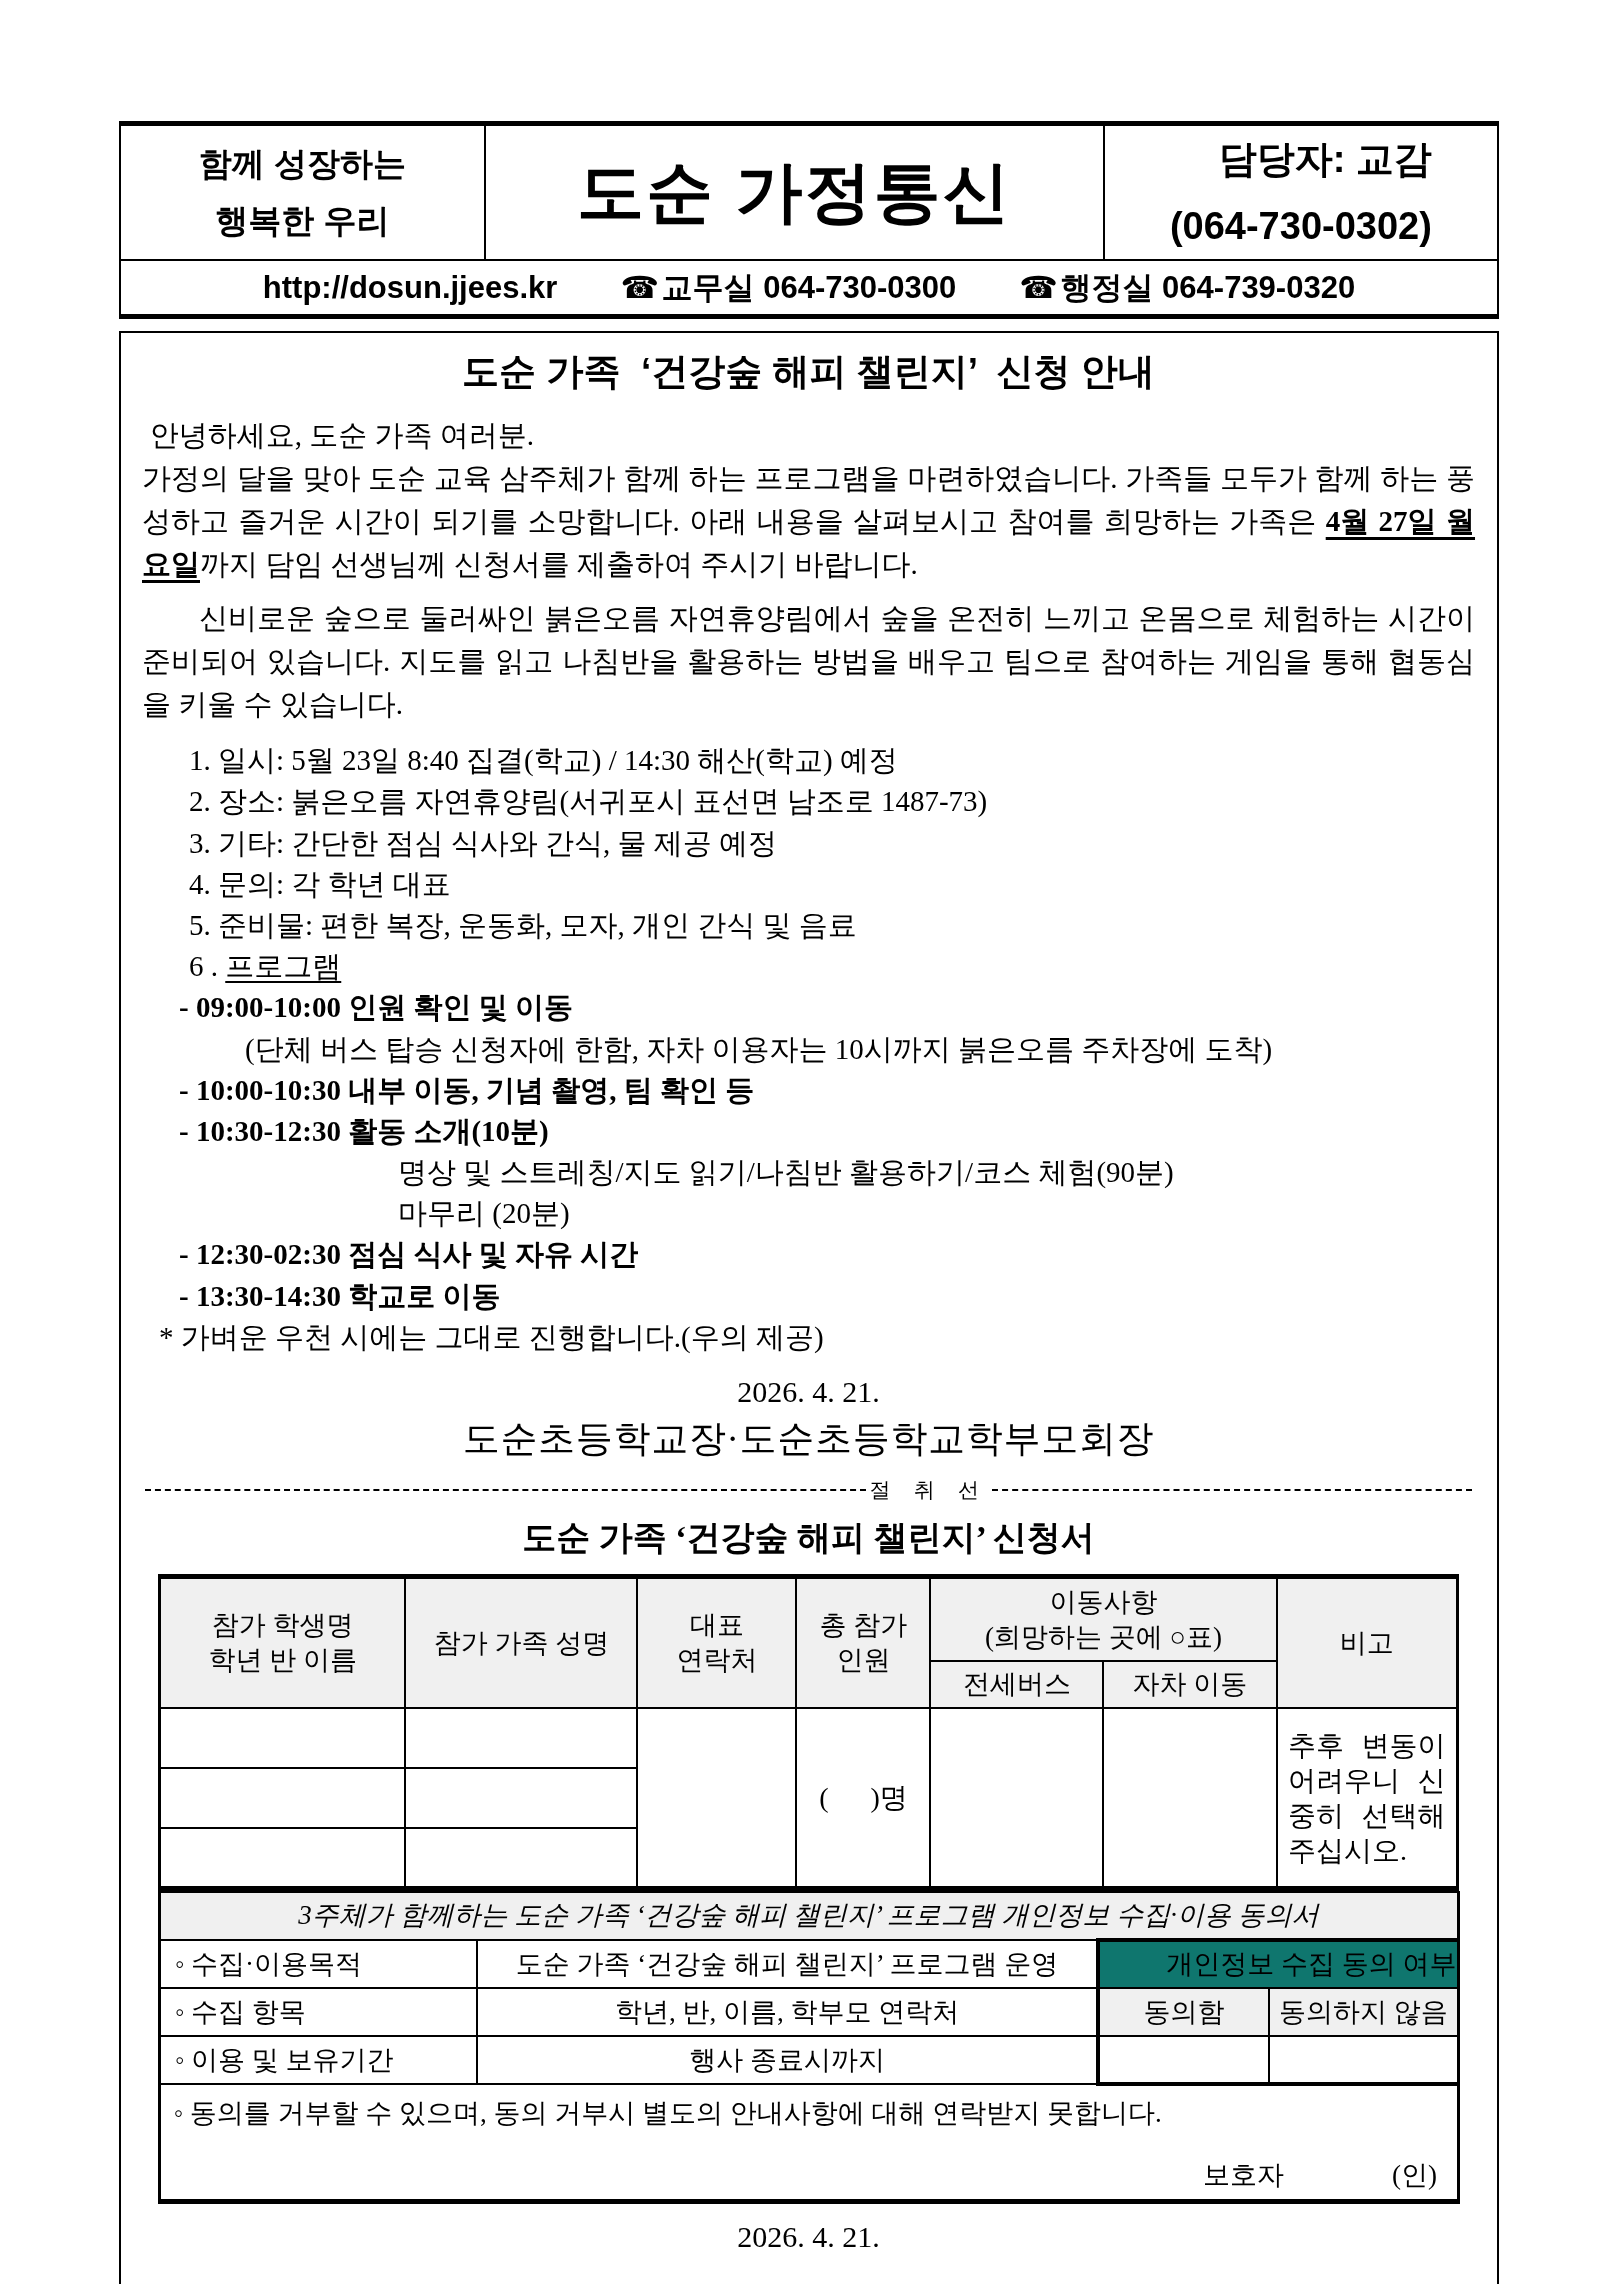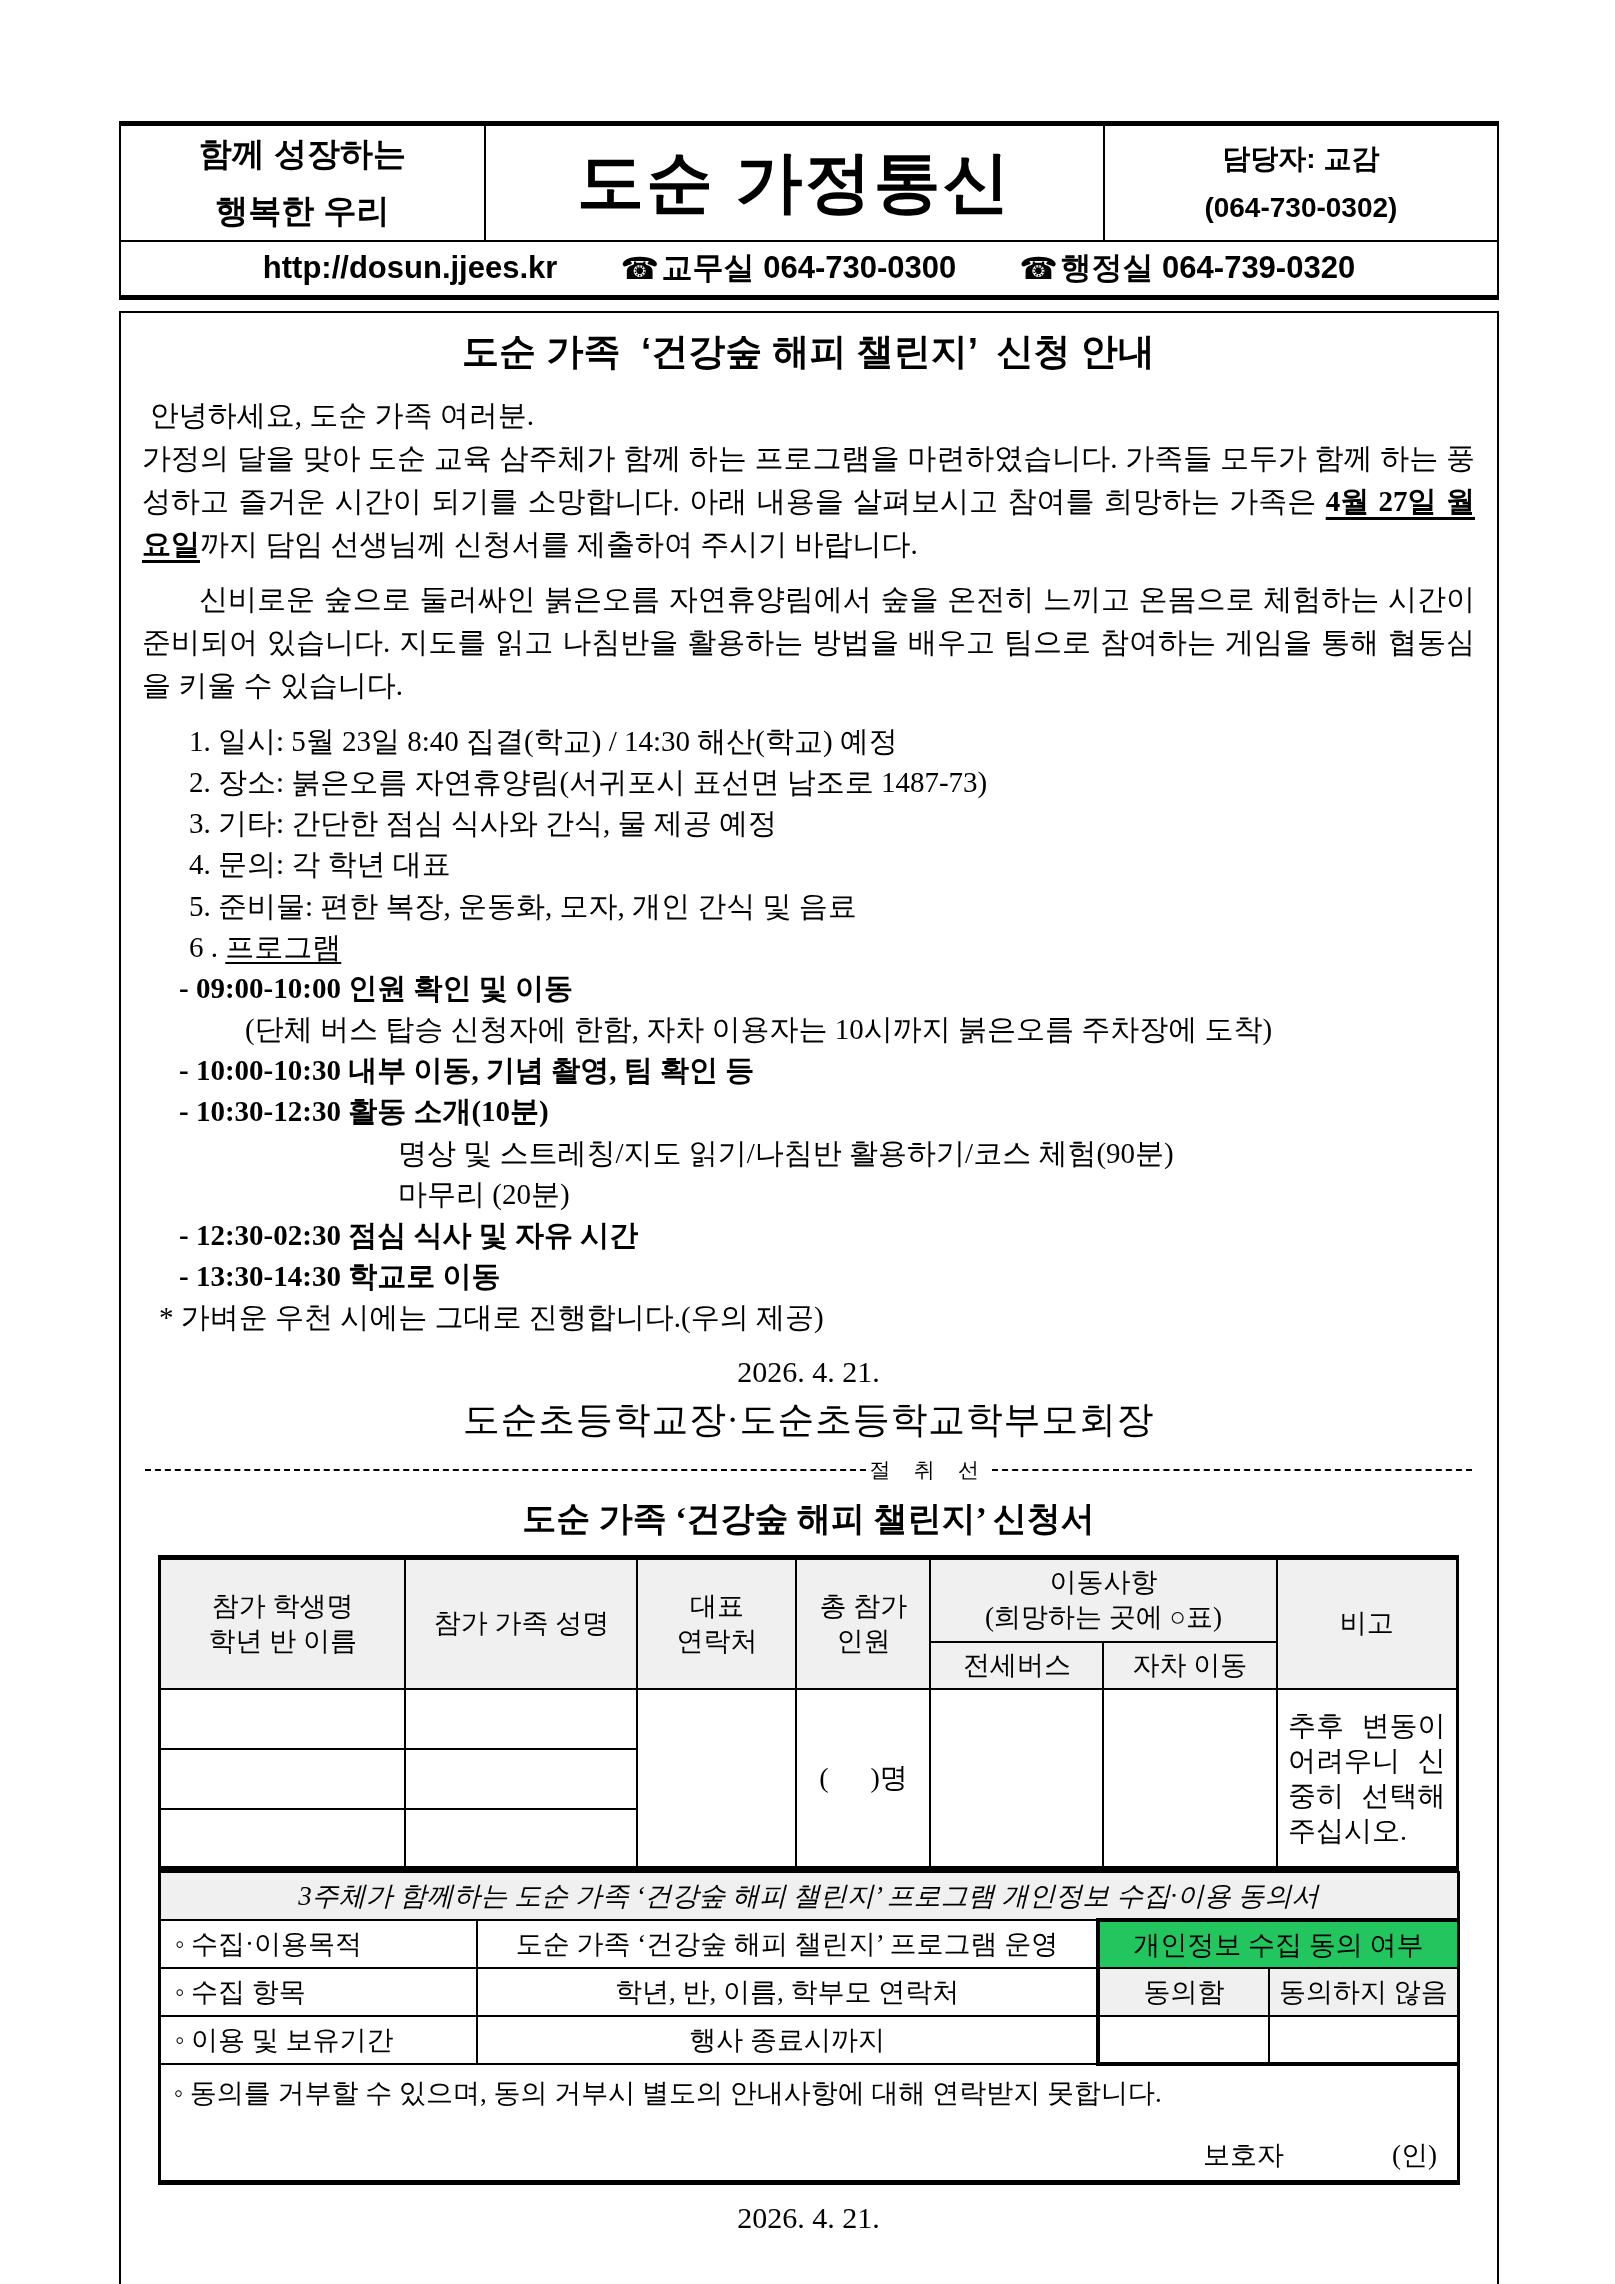--- a/index.html
+++ b/index.html
@@ -12,21 +12,21 @@
   
   .masthead {
     border:2.6px solid #000; border-top-width:5.9px; border-bottom-width:5.9px;
     font-family:"Liberation Sans","DejaVu Sans",sans-serif; font-weight:bold;
   }
   .masthead-top { display:grid; grid-template-columns:26.5% 45% 28.5%; }
   .masthead-top > div { border-right:2px solid #000; display:flex; flex-direction:column; justify-content:center; align-items:center; min-height:111px; }
   .masthead-top > div:last-child { border-right:none; }
   .motto { font-size:33px; line-height:1.72; text-align:center; }
   .paper-title { font-size:67px; letter-spacing:2px; text-align:center; }
-  .manager { font-size:28px; line-height:1.75; text-align:center; }
+  .manager { font-size:38px; line-height:1.75; text-align:right; }
   .masthead-bottom {
     border-top:2px solid #000; min-height:55px;
     display:flex; justify-content:center; align-items:center; gap:63px;
     font-size:31px;
   }
   .phone-item { display:flex; align-items:center; gap:2.6px; }
   
   .content-box {
     margin-top:11.7px; border:2.6px solid #000; border-bottom-width:4.6px;
     height:2157px; padding:14.3px 22px 0 21px; overflow:hidden;
@@ -68,21 +68,21 @@
   .app-table .hdr-sub th { height:47px; }
   .app-table td { height:60px; background:#fff; font-size:28px; vertical-align:middle; }
   .count-cell { text-align:center; white-space:pre; }
   .note-cell { text-align:justify; padding:6.5px 10.4px; line-height:1.25; font-size:27px; }
   
   .consent-table { border:3.3px solid #000; border-top:none; border-bottom-width:5.9px; font-size:27px; }
   .consent-table td { border:2px solid #000; vertical-align:middle; height:48px; }
   .consent-band { background:#f0f0f0; text-align:center; height:47px;font-style:italic; }
   .c-label { text-align:left; padding-left:14.3px; background:#fff; }
   .c-value { text-align:center; background:#fff; }
-  .c-head { background:#22c55e; text-align:center; border-top-width:4.6px !important; border-left-width:4.6px !important; }
+  .c-head { background:#0f766e; text-align:right; border-top-width:4.6px !important; border-left-width:4.6px !important; }
   .c-agree { background:#f0f0f0; text-align:center; border-left-width:4.6px !important; }
   .c-disagree { background:#f0f0f0; text-align:center; }
   .c-empty-l { background:#fff; border-left-width:4.6px !important; border-bottom-width:4.6px !important; }
   .c-empty-r { background:#fff; border-bottom-width:4.6px !important; }
   .c-refusal { height:96px; padding:9px 13px 6.5px; vertical-align:top; }
   .refusal-note { text-align:left; font-size:27px; }
   .guardian-line { display:flex; justify-content:flex-end; align-items:flex-end; gap:108px; margin-top:26px; padding-right:6.5px; font-size:27px; }
   
   .footer-date { text-align:center; font-size:30px; margin-top:15.6px; }
 </style>

